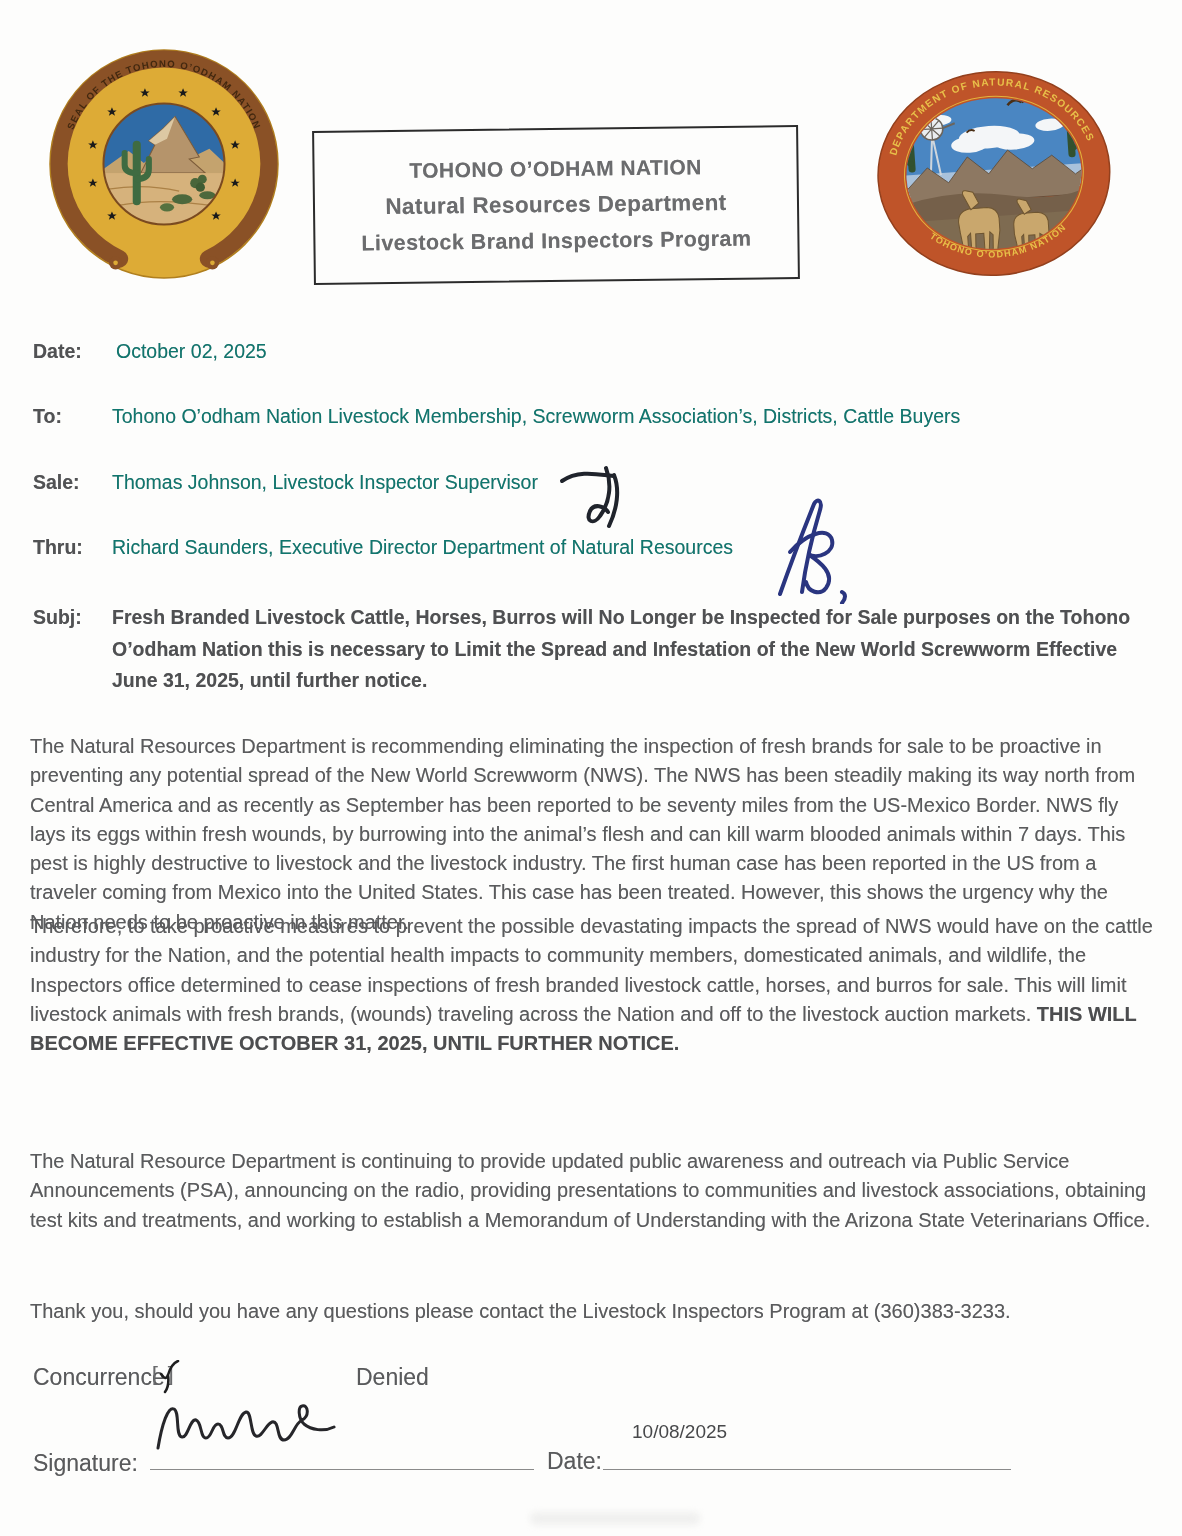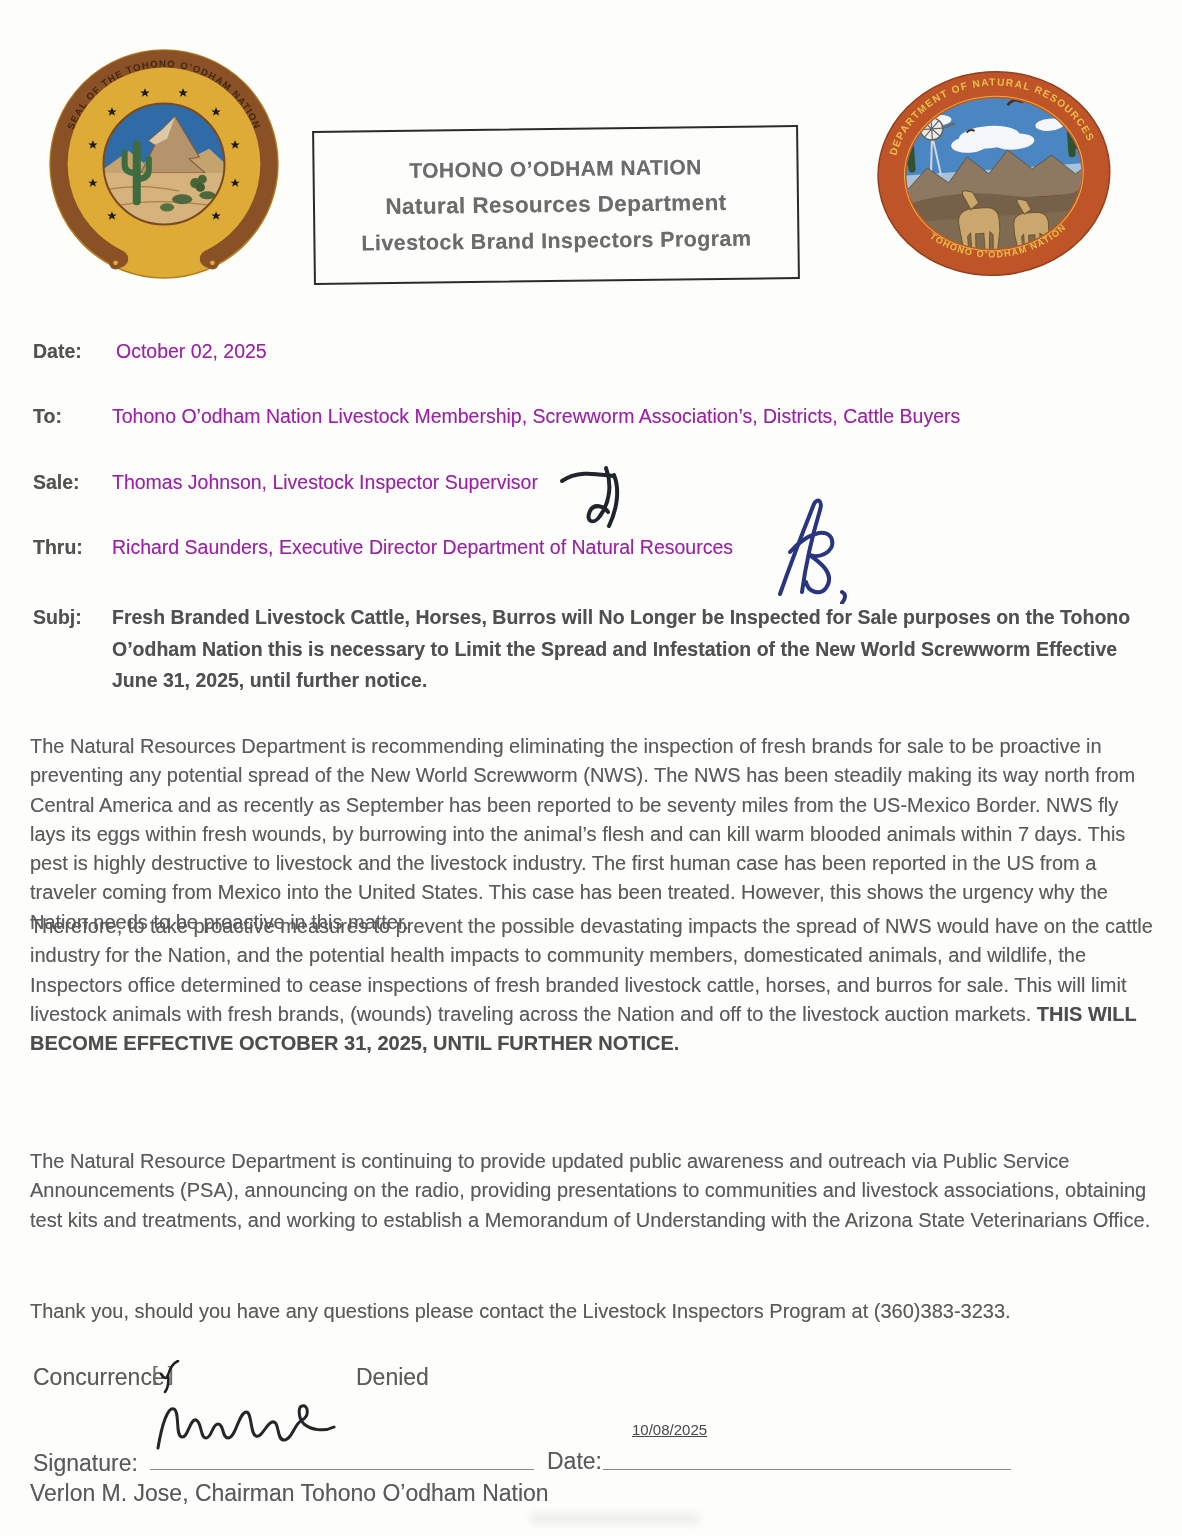--- a/index.html
+++ b/index.html
@@ -17,32 +17,32 @@
     display:flex;flex-direction:column;align-items:center;justify-content:center;
     gap:11px;background:#fdfdfc;
   }
   .hb-line{color:#6b6c6e;font-weight:700;letter-spacing:.4px;text-shadow:0 0 .5px rgba(100,100,100,.5);}
   .hb-1{font-size:21px;}
   .hb-2{font-size:22.5px;}
   .hb-3{font-size:21.5px;}
   
   .memo-row{position:absolute;left:0;width:100%;font-size:19.5px;line-height:30px;}
   .lbl{position:absolute;left:33px;font-weight:700;color:#515254;text-shadow:0 0 .4px rgba(80,80,80,.5);}
-  .val{position:absolute;left:112px;width:1045px;color:#a21caf;text-shadow:0 0 .4px rgba(90,90,90,.45);}
+  .val{position:absolute;left:112px;width:1045px;color:#0f766e;text-shadow:0 0 .4px rgba(90,90,90,.45);}
   .subj .val{font-weight:700;color:#4f5052;line-height:31.5px;width:1050px;}
   
   .para{
     position:absolute;left:30px;width:1127px;font-size:20px;line-height:29.3px;
     color:#5a5b5d;text-shadow:0 0 .45px rgba(95,95,95,.5);
   }
   .para b{color:#4c4d4f;}
   
   .tagtext{position:absolute;font-size:23px;color:#595a5c;text-shadow:0 0 .4px rgba(90,90,90,.45);}
   .sig-line{position:absolute;height:0;border-bottom:1.8px solid #8a8a8a;}
-  .typed-date{position:absolute;font-size:15px;color:#47484a;text-decoration:underline;}
+  .typed-date{position:absolute;font-size:19px;color:#47484a;}
   .ink{position:absolute;}
   .smudge{position:absolute;left:530px;top:1512px;width:170px;height:13px;background:#f0f0ef;filter:blur(3px);border-radius:6px;}
 </style>
 </head>
 <body>
 
 <div class="page">
 
   <svg class="seal-left" viewBox="0 0 230 230" aria-hidden="true">
     <defs>
@@ -201,16 +201,15 @@
   <span class="tagtext" style="left:356px;top:1364px">Denied</span>
 
   <svg class="ink" style="left:152px;top:1394px" width="215" height="72" viewBox="0 0 215 72">
     <path d="M6,54 C10,30 16,12 22,15 C28,18 23,42 30,43 C36,44 38,24 44,26 C50,28 48,44 54,44 C60,44 60,30 66,30 C72,30 70,44 76,44 C84,44 86,20 94,18 C100,17 98,40 104,42 C110,44 114,30 120,28 C128,26 124,46 132,46 C140,46 142,30 150,26 C158,22 156,10 150,12 C146,13 146,24 152,30 C159,36 172,38 182,33" fill="none" stroke="#26262a" stroke-width="3" stroke-linecap="round"></path>
   </svg>
   <span class="tagtext" style="left:33px;top:1450px">Signature:</span>
   <div class="sig-line" style="left:150px;top:1469px;width:384px"></div>
   <span class="tagtext" style="left:547px;top:1448px">Date:</span>
   <div class="sig-line" style="left:603px;top:1469px;width:408px"></div>
   <span class="typed-date" style="left:632px;top:1421px">10/08/2025</span>
-  <div class="tagtext" style="left:30px;top:1480px">Verlon M. Jose, Chairman Tohono O’odham Nation</div>
 
   <div class="smudge"></div>
 </div>
 
 </body></html>

